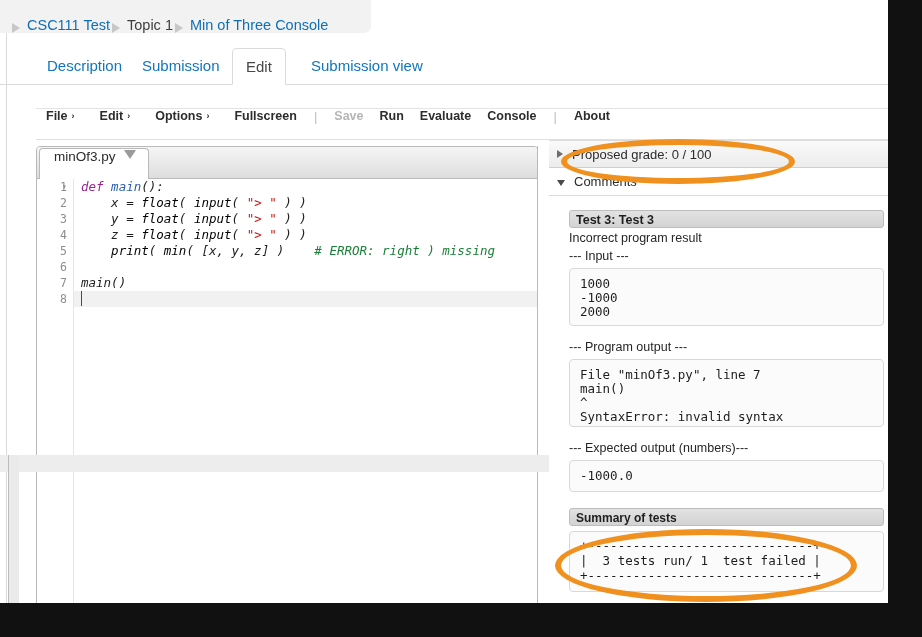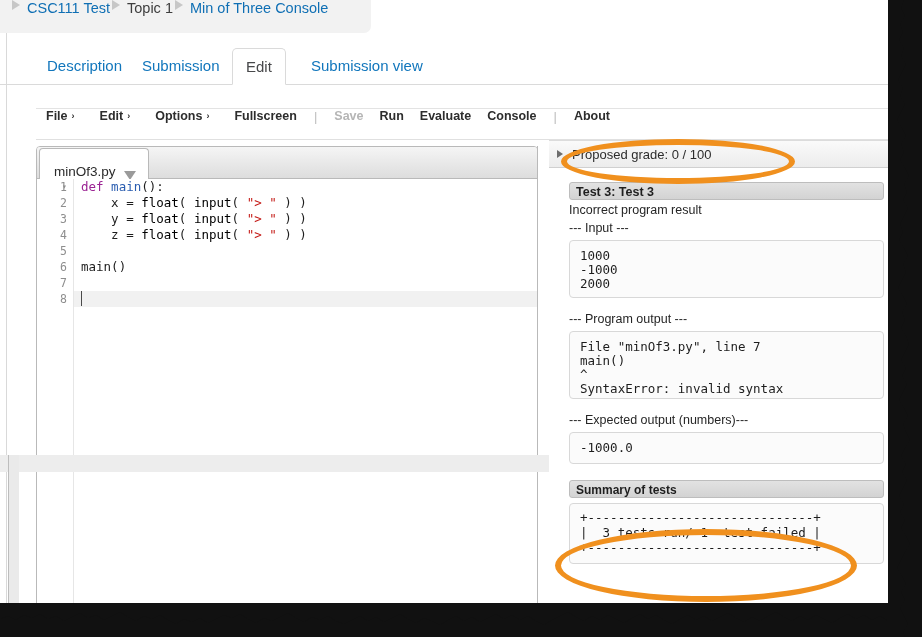--- a/index.html
+++ b/index.html
@@ -18,21 +18,21 @@
   }
 
   
   .breadcrumb-bar {
     position: absolute;
     left: 0; top: 0;
     width: 371px; height: 33px;
     background: #f2f2f2;
     border-bottom-right-radius: 7px;
     display: flex;
-    align-items: flex-start;
+    align-items: flex-end;
     padding-left: 10px;
     box-sizing: border-box;
   }
   .crumb-arrow {
     display: inline-block;
     width: 0; height: 0;
     border-left: 8px solid #c7c7c7;
     border-top: 5px solid transparent;
     border-bottom: 5px solid transparent;
     margin: 0 7px 0 2px;
@@ -133,21 +133,21 @@
     position: absolute;
     left: 2px; top: 1px;
     height: 31px;
     padding: 0 12px 0 14px;
     background: #ffffff;
     border: 1px solid #b9b9b9;
     border-bottom: none;
     border-top-left-radius: 4px;
     border-top-right-radius: 4px;
     display: flex;
-    align-items: flex-end;
+    align-items: flex-start;
     box-sizing: border-box;
     font-size: 13.5px;
     color: #2b2b2b;
   }
   .tri-down {
     display: inline-block;
     width: 0; height: 0;
     border-left: 6px solid transparent;
     border-right: 6px solid transparent;
     border-top: 9px solid #9a9a9a;
@@ -189,20 +189,21 @@
   .code-lines {
     position: absolute;
     left: 44px; top: 0;
     right: 0;
   }
   .cl {
     height: 16px;
     line-height: 16px;
     white-space: pre;
     color: #1d1d1d;
+    font-style: italic;
   }
   .code-cursor-row {
     position: absolute;
     left: 37px; right: 0;
     top: 112px;
     height: 16px;
     background: #f1f1f1;
   }
   .code-caret {
     position: absolute;
@@ -452,38 +453,43 @@
           <div class="ln">7</div>
           <div class="ln">8</div>
         </div>
       <div class="code-cursor-row"></div>
       <div class="code-caret"></div>
       <div class="code-lines" id="code-lines">
           <div class="cl"><span class="tok-kw">def </span><span class="tok-def">main</span><span class="tok-pl">():</span></div>
           <div class="cl"><span class="tok-pl">    x = </span><span class="tok-fn">float</span><span class="tok-pl">( </span><span class="tok-fn">input</span><span class="tok-pl">( </span><span class="tok-str">"&gt; "</span><span class="tok-pl"> ) )</span></div>
           <div class="cl"><span class="tok-pl">    y = </span><span class="tok-fn">float</span><span class="tok-pl">( </span><span class="tok-fn">input</span><span class="tok-pl">( </span><span class="tok-str">"&gt; "</span><span class="tok-pl"> ) )</span></div>
           <div class="cl"><span class="tok-pl">    z = </span><span class="tok-fn">float</span><span class="tok-pl">( </span><span class="tok-fn">input</span><span class="tok-pl">( </span><span class="tok-str">"&gt; "</span><span class="tok-pl"> ) )</span></div>
+          <div class="cl"><span class="tok-pl">    </span><span class="tok-fn">print</span><span class="tok-pl">( </span><span class="tok-fn">min</span><span class="tok-pl">( [x, y, z] )</span><span class="tok-pl">    </span><span class="tok-com"># ERROR: right ) missing</span></div>
           <div class="cl">&nbsp;</div>
           <div class="cl"><span class="tok-pl">main()</span></div>
           <div class="cl">&nbsp;</div>
         </div>
     </div>
   </div>
 
   <div class="vrule-a"></div>
   <div class="band"></div>
   <div class="left-chrome"></div>
 
   <div class="right-panel">
 
     <div class="collapsible-head">
       <span class="tri-right"></span>
       <span>Proposed grade: 0 / 100</span>
     </div>
 
+    <div class="collapsible-head plain">
+      <span class="tri-dn"></span>
+      <span>Comments</span>
+    </div>
 
     <div class="comments-body">
 
       <div class="test-head">Test 3: Test 3</div>
       <div class="plain-line">Incorrect program result</div>
       <div class="plain-line">--- Input ---</div>
       <div class="out-box" style="margin-top:4px;height:58px;">1000
 -1000
 2000</div>
 

